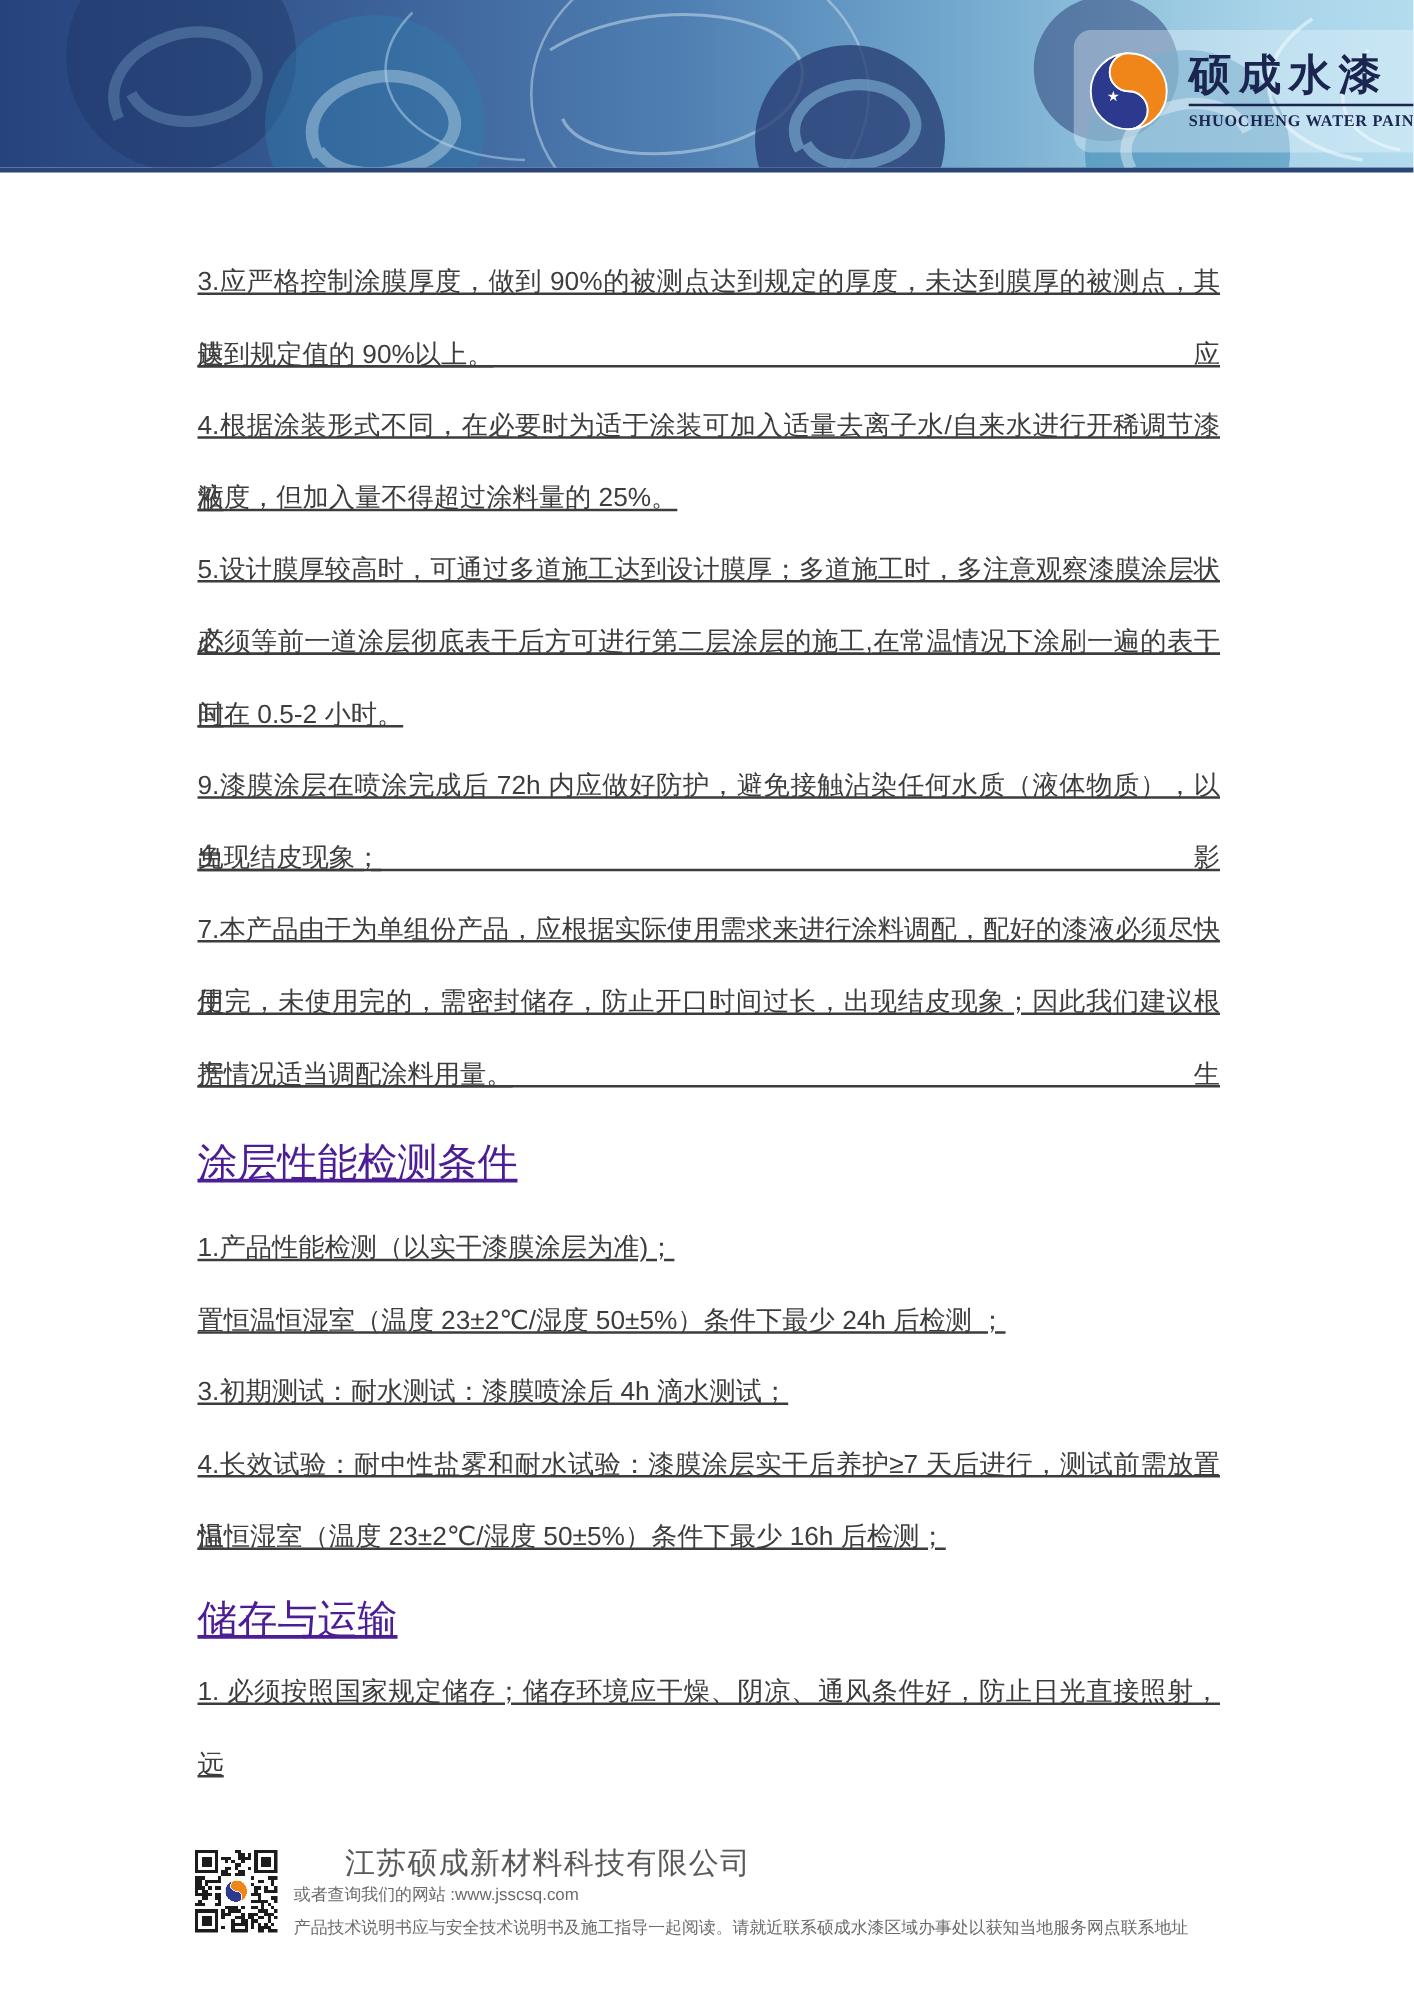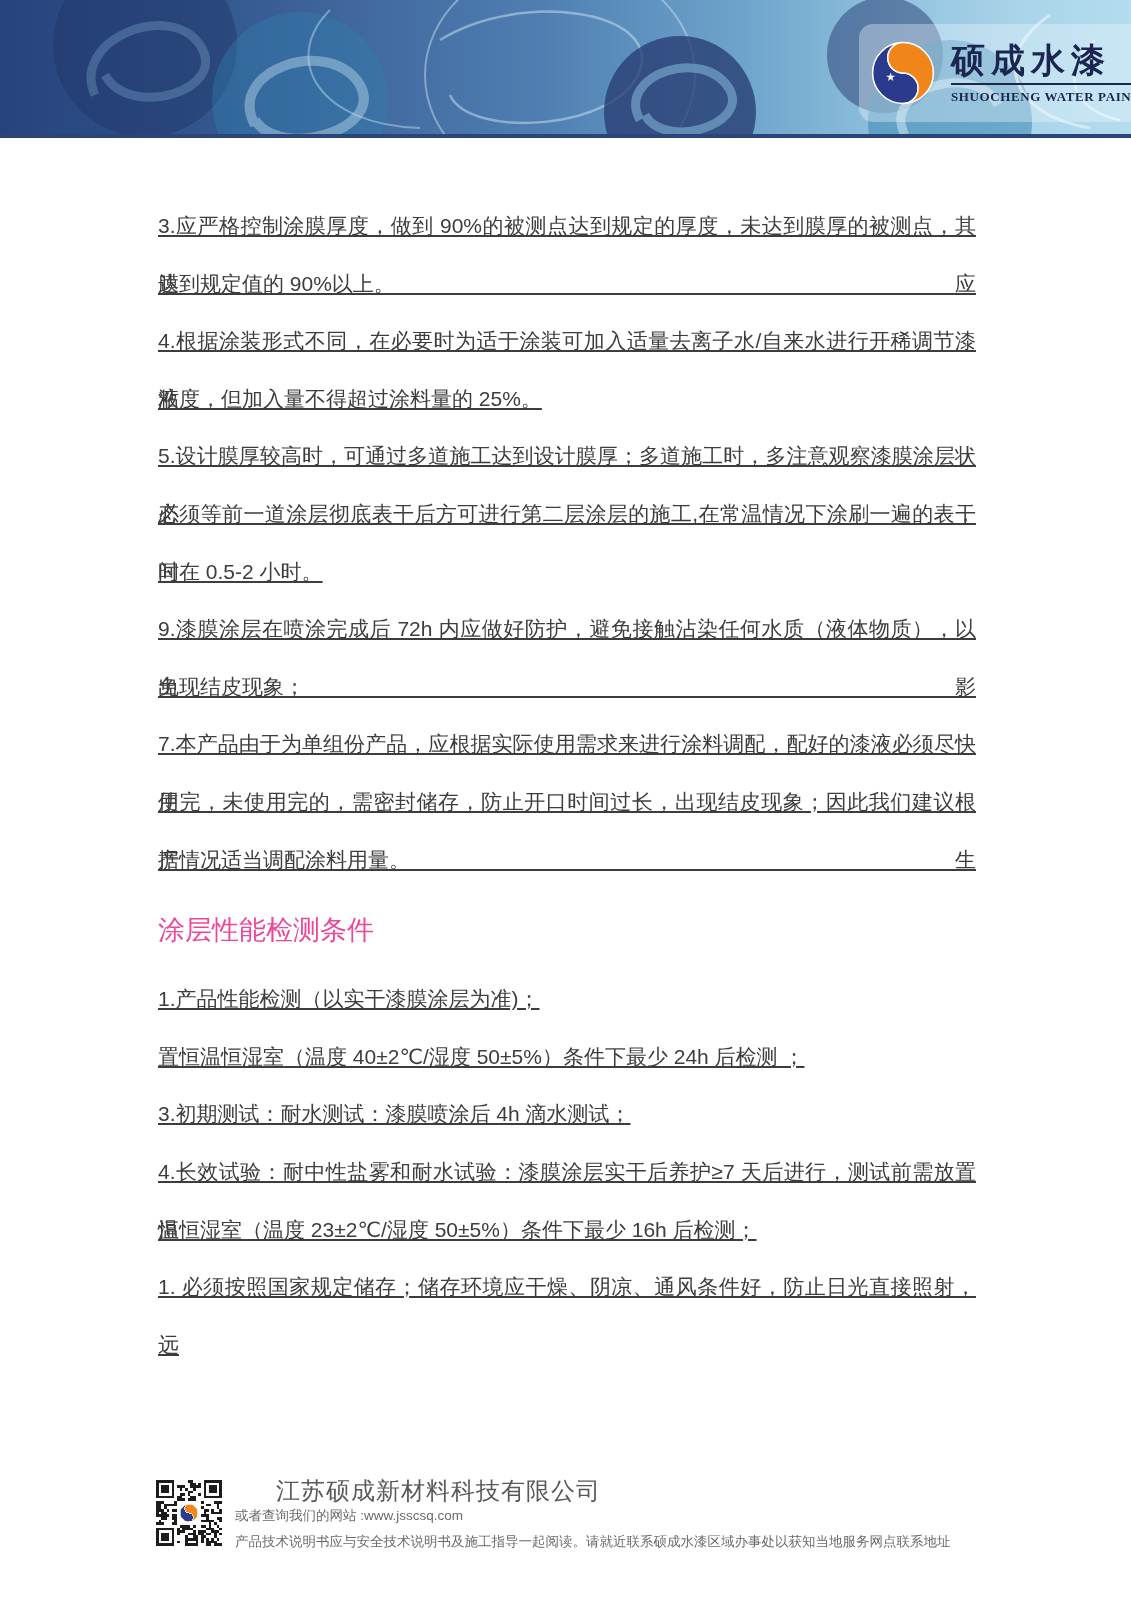--- a/index.html
+++ b/index.html
@@ -19,21 +19,21 @@
   .brand-cn{font-family:"Liberation Serif","DejaVu Serif",serif;font-weight:bold;
             font-size:34px;letter-spacing:6px;color:#1a2550;white-space:nowrap;line-height:38px;}
   .brand-divider{height:2px;background:#1a2550;margin:3px 2px 4px 0;}
   .brand-en{font-family:"Liberation Serif","DejaVu Serif",serif;font-weight:bold;
             font-size:13px;letter-spacing:0.6px;color:#1a2550;white-space:nowrap;}
 
   
   .content{position:absolute;left:158px;top:197px;width:818px;color:#3d3d3d;}
   .bodyline{height:57.6px;line-height:57.6px;font-size:21px;text-align:left;white-space:nowrap;text-decoration:underline;}
   .bodyline.fill{white-space:normal;text-align:justify;text-align-last:justify;}
-  .sec-heading{margin:0;font-size:27px;font-weight:500;color:#ec4899;height:40px;line-height:40px;}
+  .sec-heading{margin:0;font-size:32px;font-weight:500;color:#4c1d95;height:40px;line-height:40px;text-decoration:underline;}
   .h1{margin-top:22px;margin-bottom:20px;}
   .h2{margin-top:17px;margin-bottom:10px;}
 
   
   .footer{position:absolute;left:156px;top:1476px;display:flex;align-items:flex-start;}
   .qr{width:66px;height:66px;margin-top:4px;flex:0 0 auto;}
   .footer-text{margin-left:13px;}
   .company{font-size:24px;line-height:30px;color:#595959;letter-spacing:1px;white-space:nowrap;margin-left:41px;}
   .note{font-size:13.5px;line-height:19px;color:#6a6a6a;white-space:nowrap;margin-top:0;}
   .note.first{margin-top:7px;}
@@ -85,25 +85,26 @@
     <div class="bodyline">间在 0.5-2 小时。</div>
     <div class="bodyline fill">9.漆膜涂层在喷涂完成后 72h 内应做好防护，避免接触沾染任何水质（液体物质），以免影</div>
     <div class="bodyline">出现结皮现象；</div>
     <div class="bodyline fill">7.本产品由于为单组份产品，应根据实际使用需求来进行涂料调配，配好的漆液必须尽快使</div>
     <div class="bodyline fill">用完，未使用完的，需密封储存，防止开口时间过长，出现结皮现象；因此我们建议根据生</div>
     <div class="bodyline">产情况适当调配涂料用量。</div>
 
     <h2 class="sec-heading h1">涂层性能检测条件</h2>
 
     <div class="bodyline">1.产品性能检测（以实干漆膜涂层为准)；</div>
-    <div class="bodyline">置恒温恒湿室（温度 40±2℃/湿度 50±5%）条件下最少 24h 后检测 ；</div>
+    <div class="bodyline">置恒温恒湿室（温度 23±2℃/湿度 50±5%）条件下最少 24h 后检测 ；</div>
     <div class="bodyline">3.初期测试：耐水测试：漆膜喷涂后 4h 滴水测试；</div>
     <div class="bodyline fill">4.长效试验：耐中性盐雾和耐水试验：漆膜涂层实干后养护≥7 天后进行，测试前需放置恒</div>
     <div class="bodyline">温恒湿室（温度 23±2℃/湿度 50±5%）条件下最少 16h 后检测；</div>
 
+    <h2 class="sec-heading h2">储存与运输</h2>
 
     <div class="bodyline fill">1. 必须按照国家规定储存；储存环境应干燥、阴凉、通风条件好，防止日光直接照射，远</div>
   </div>
 
   <div class="footer">
     <svg class="qr" viewBox="0 0 25 25" shape-rendering="crispEdges">
         <rect x="0" y="0" width="25" height="25" fill="#ffffff"></rect>
         <rect x="0" y="0" width="7" height="7" fill="#1c1c1c"></rect>
         <rect x="1" y="1" width="5" height="5" fill="#ffffff"></rect>
         <rect x="2" y="2" width="3" height="3" fill="#1c1c1c"></rect>

